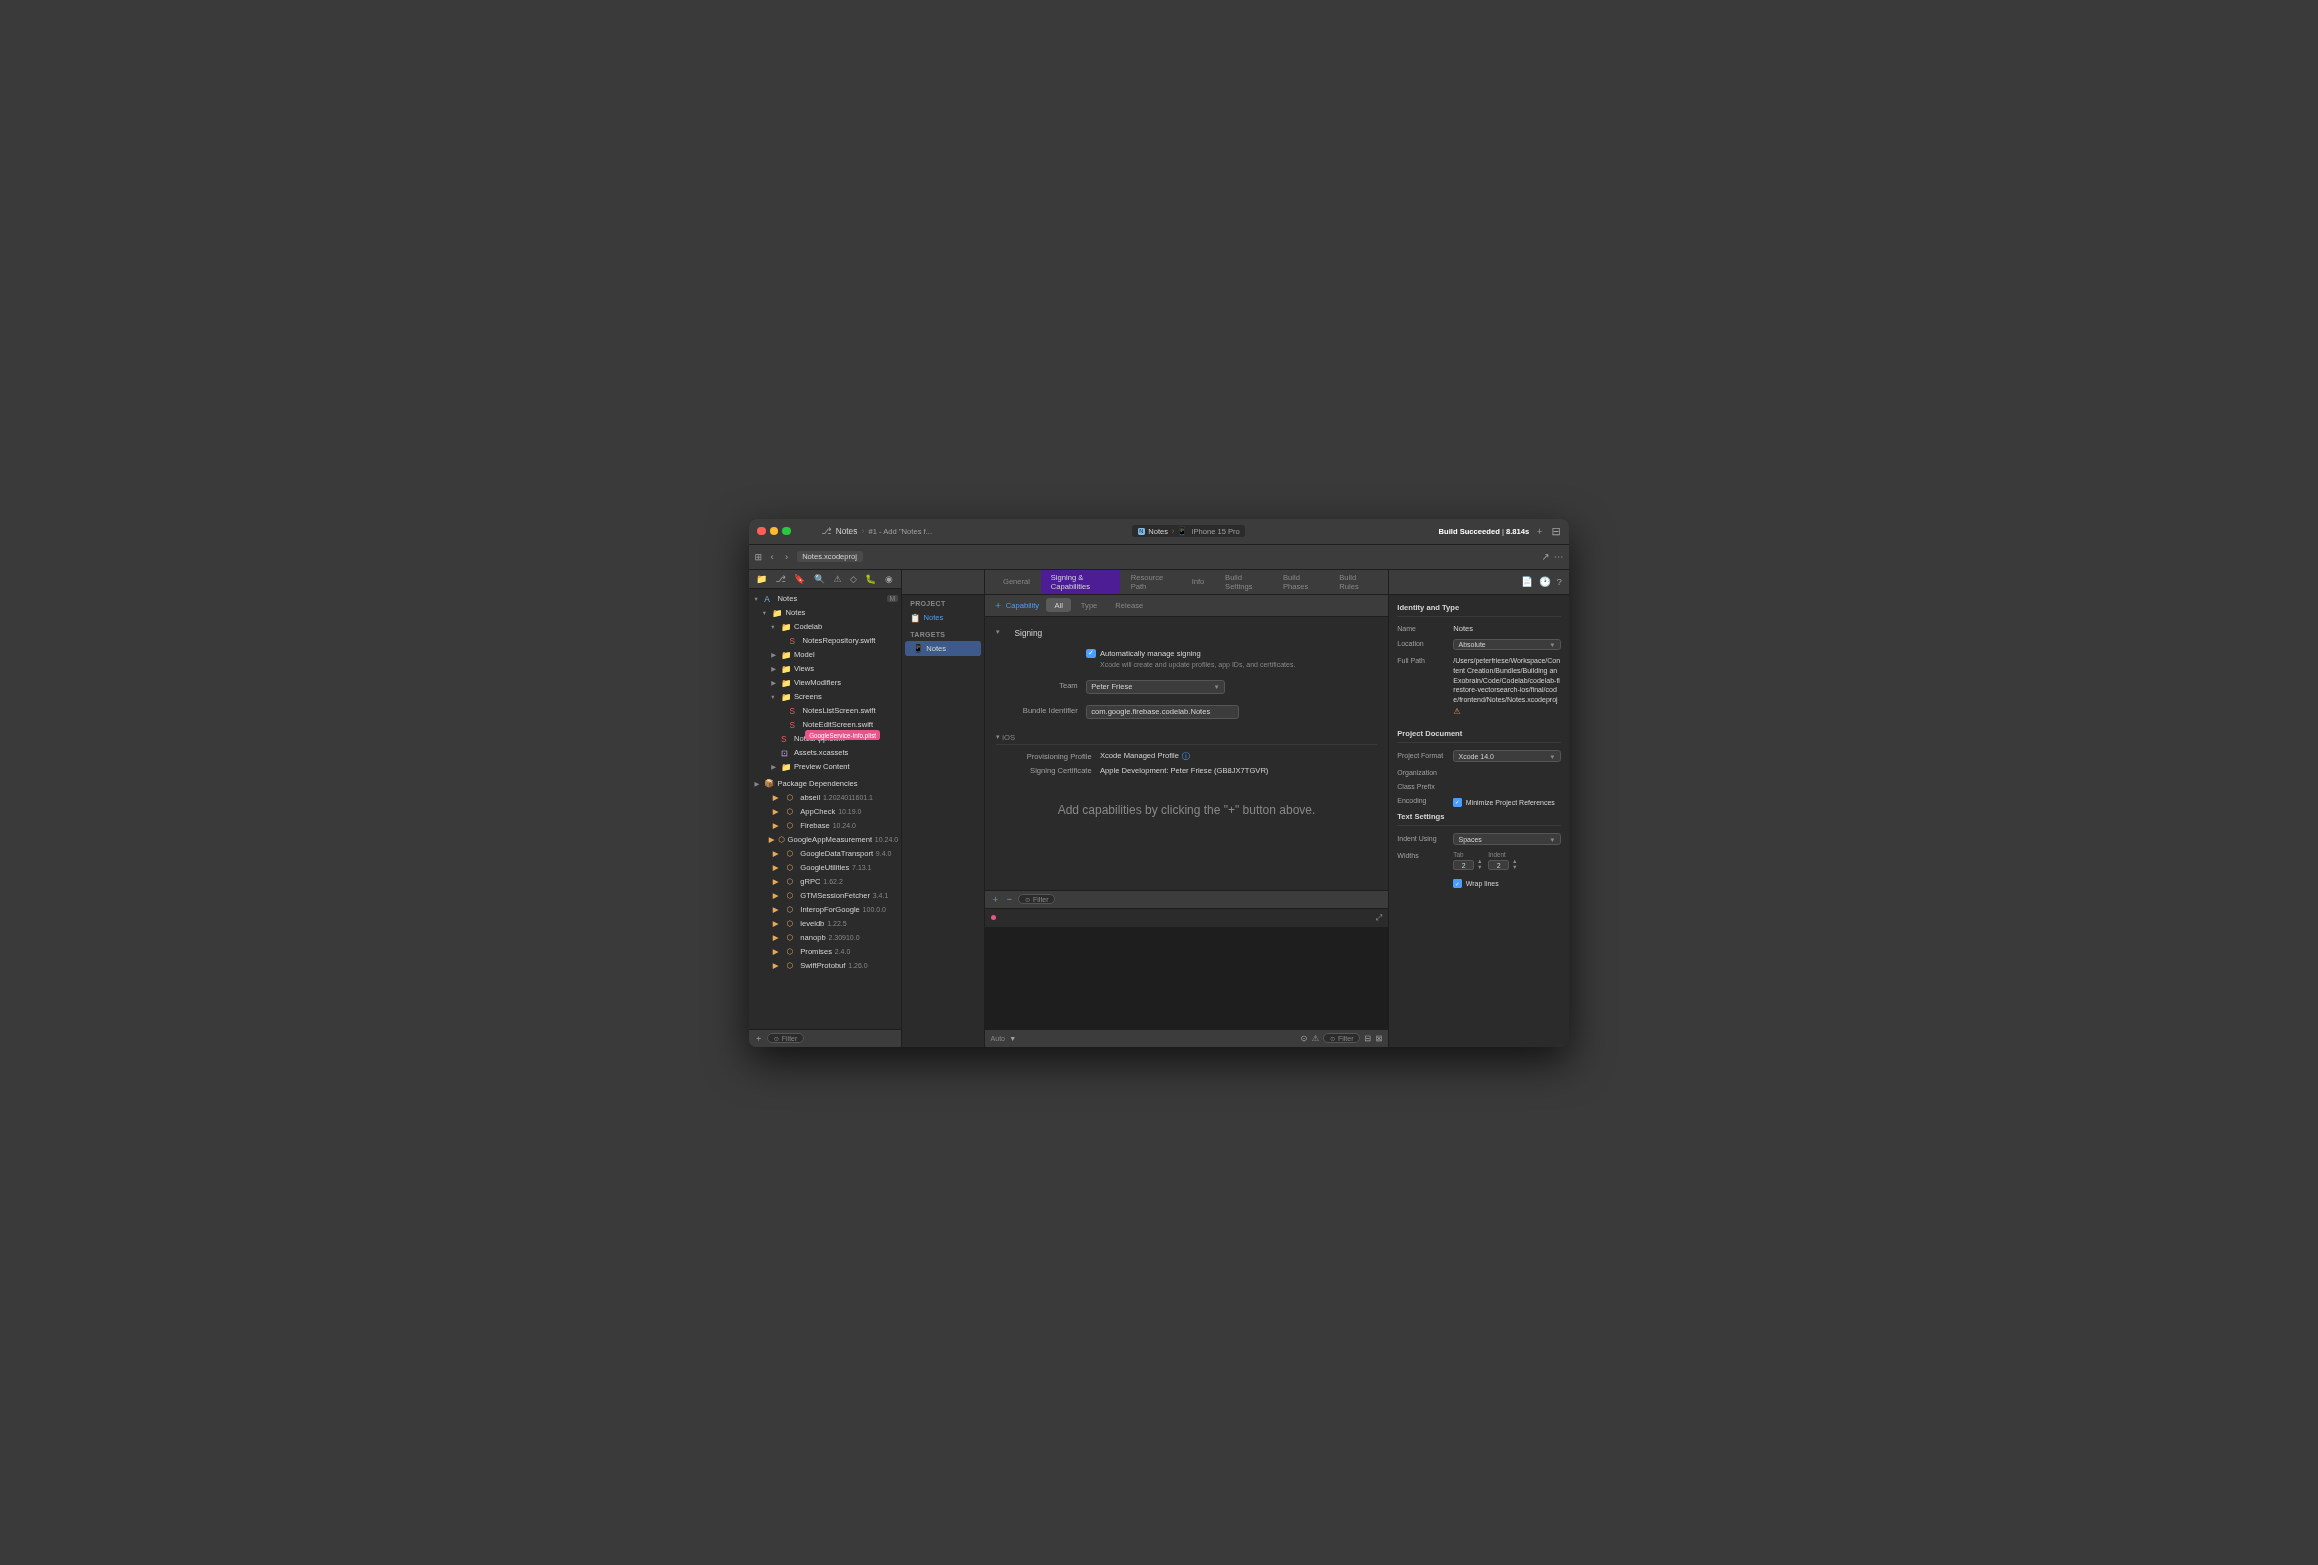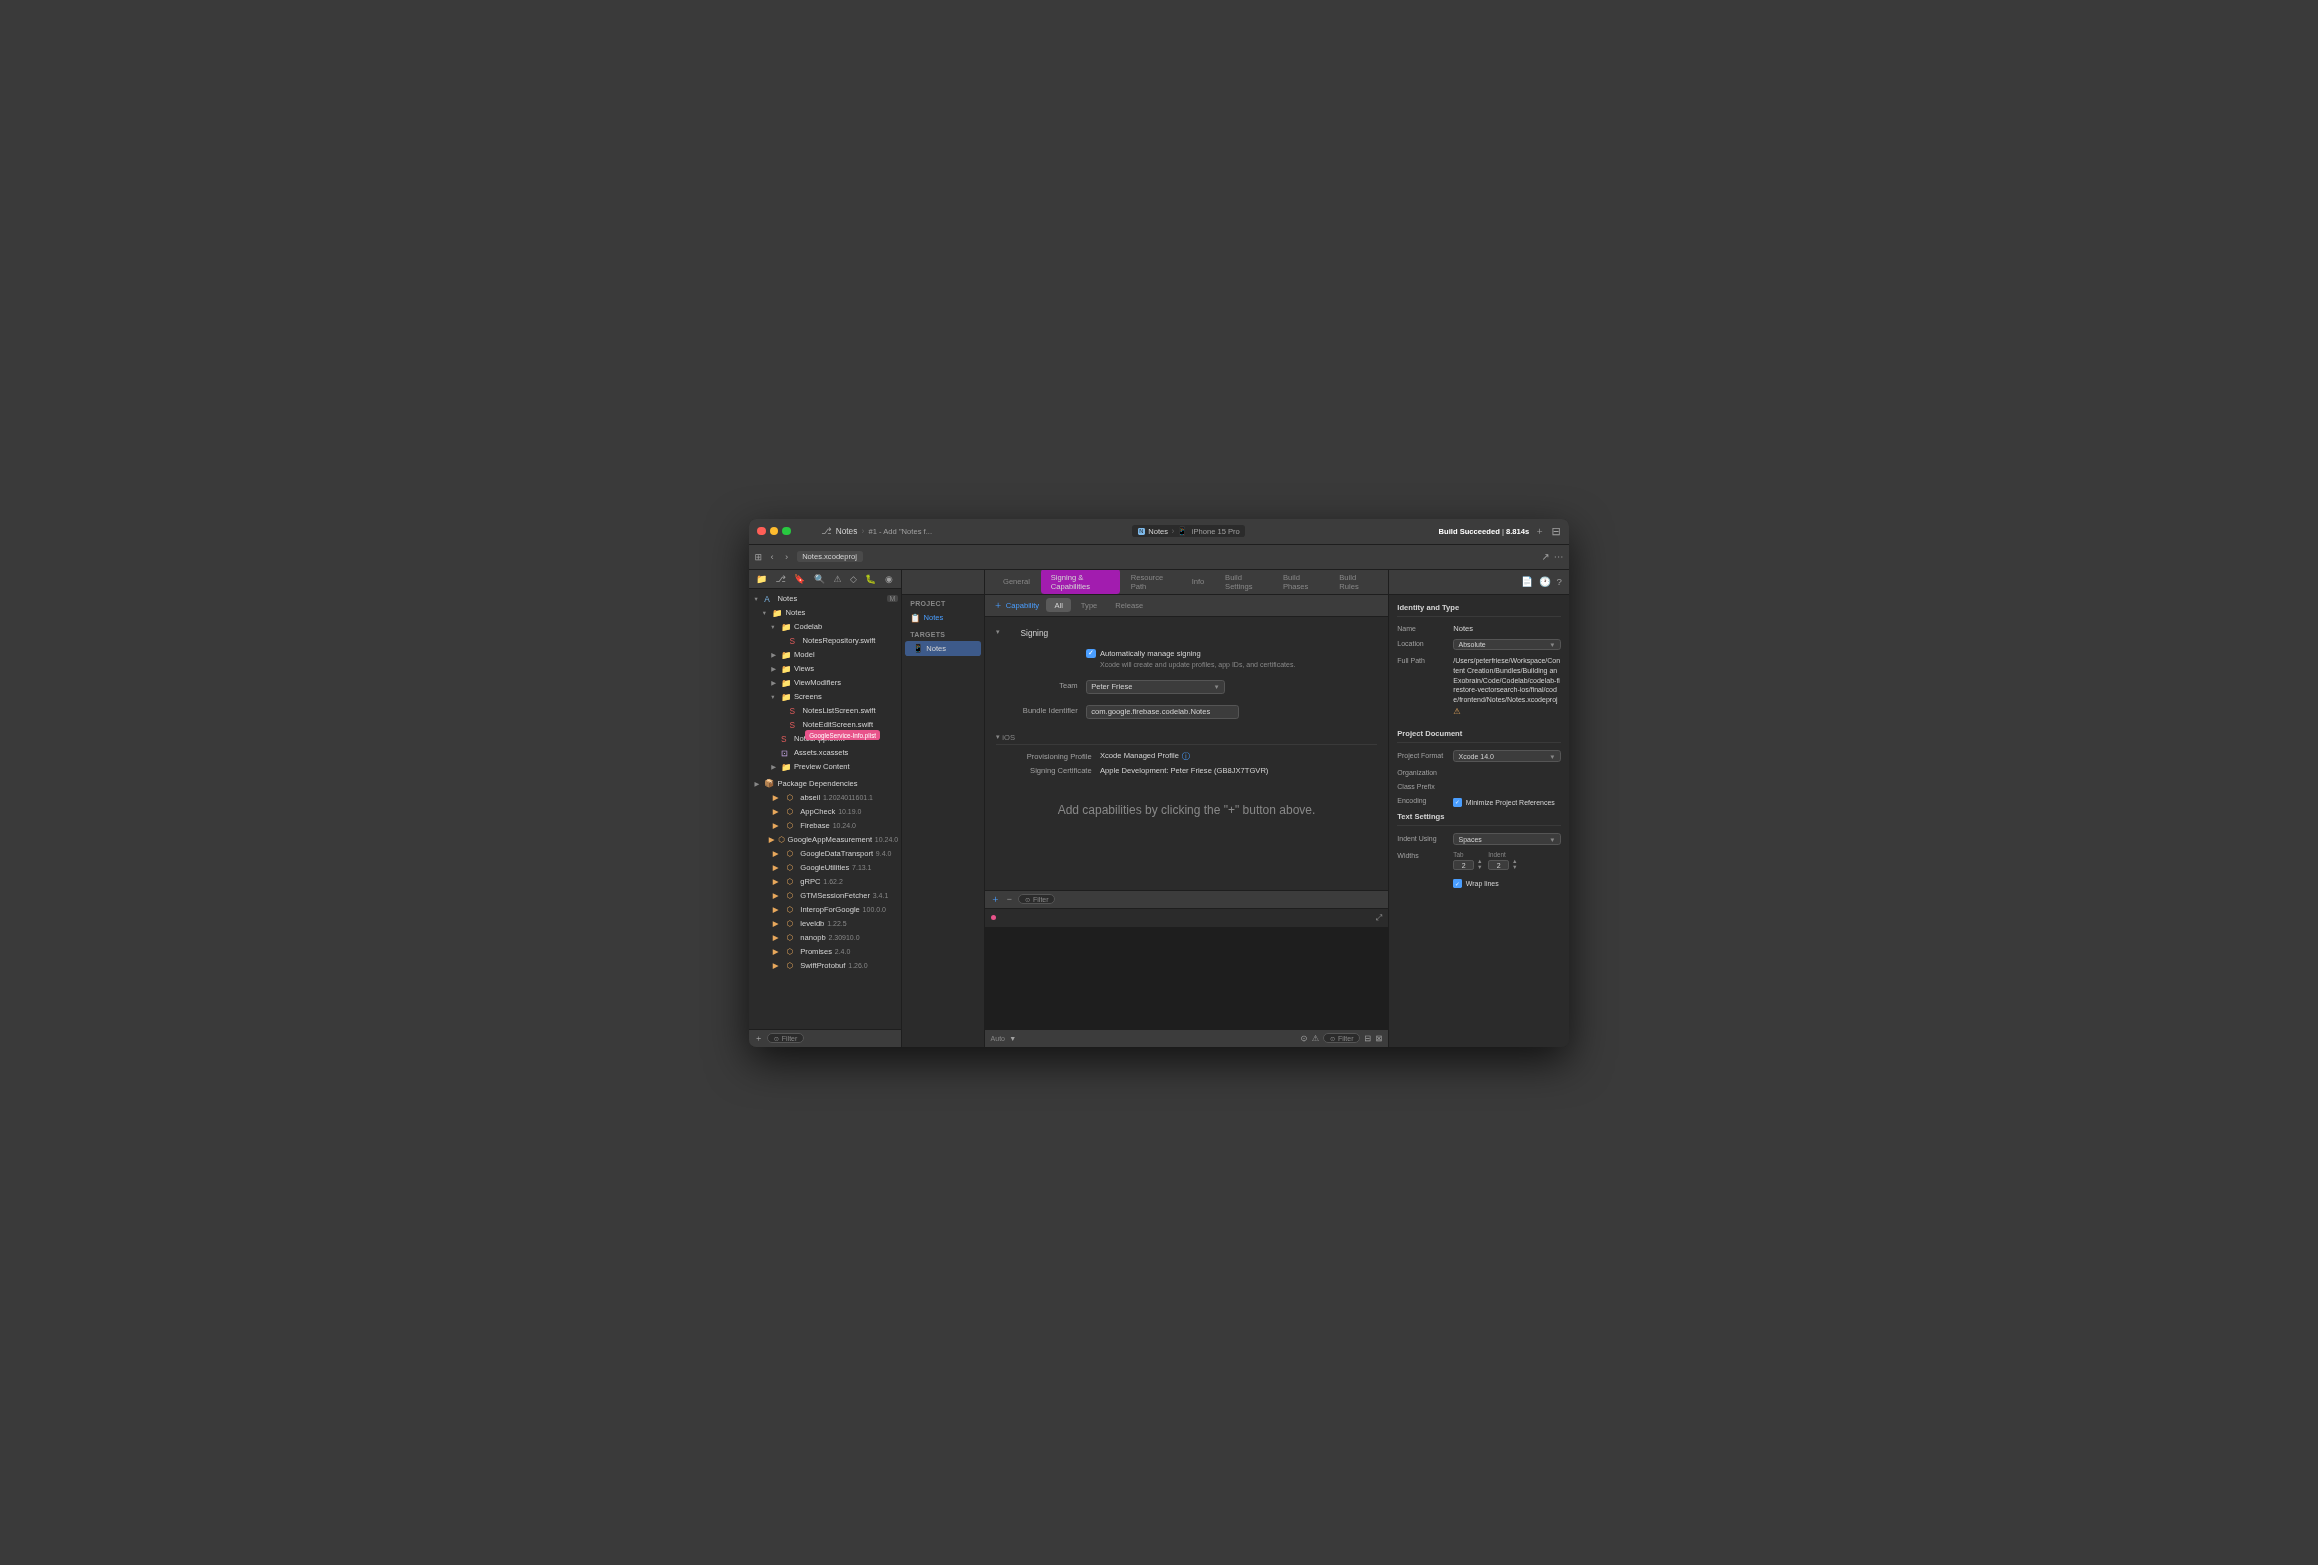--- a/index.html
+++ b/index.html
@@ -226,38 +226,38 @@
       flex-shrink: 0;
     }
     .settings-tab {
       padding: 3.5px 9.7px;
       font-size: 7.6px;
       cursor: pointer;
       border-radius: 3.5px;
       color: #888;
     }
     .settings-tab.active {
-      background: #a21caf;
+      background: #4c1d95;
       color: #d4d4d4;
     }
 
     
     .signing-content {
       flex: 1;
       overflow-y: auto;
       padding: 11px;
       background: #2b2b2b;
     }
     .signing-content::-webkit-scrollbar { width: 4.2px; }
     .signing-content::-webkit-scrollbar-thumb { background: #555; border-radius: 2.1px; }
 
     .section-header {
       display: flex;
       align-items: flex-start;
-      gap: 21px;
+      gap: 15px;
       font-size: 8.3px;
       color: #d4d4d4;
       font-weight: 500;
       margin-bottom: 8.3px;
       cursor: pointer;
     }
     .section-arrow { color: #888; font-size: 7px; }
 
     .signing-row {
       display: flex;

